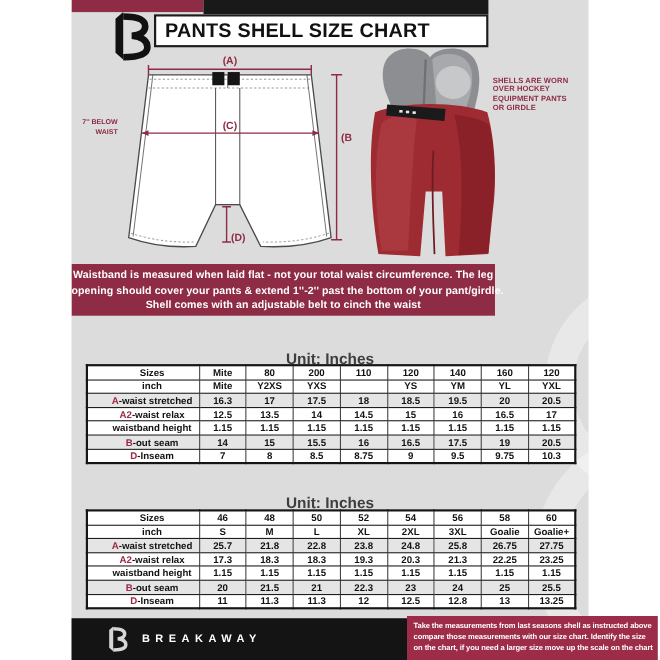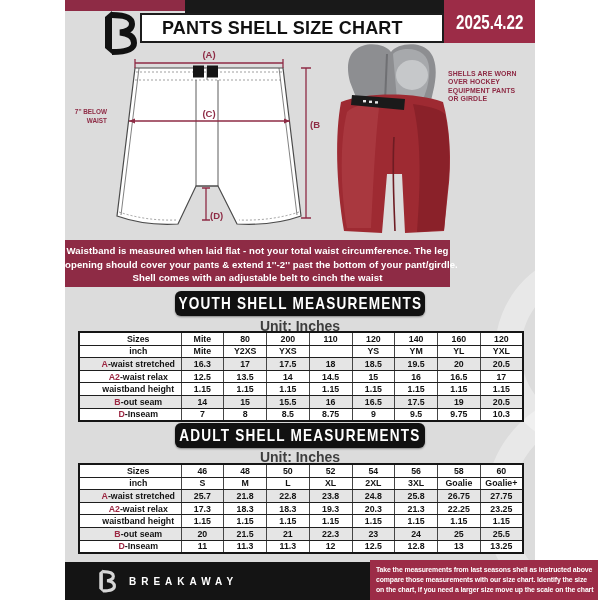--- a/index.html
+++ b/index.html
@@ -6,21 +6,21 @@
   .page{position:relative;width:600px;height:600px;background:#ffffff;overflow:hidden;
         font-family:"Liberation Sans","DejaVu Sans",sans-serif;}
   
   .panel{position:absolute;left:65px;top:0;width:470px;height:562px;background:#dcdcdc;overflow:hidden;}
   .wm-ring{position:absolute;border-radius:50%;border:26px solid rgba(255,255,255,0.35);}
   
   .strip-maroon{position:absolute;left:0;top:0;width:120px;height:11px;background:#8e2b45;}
   .strip-black{position:absolute;left:120px;top:0;width:259px;height:13px;background:#191919;}
   .title-box{position:absolute;left:75px;top:13px;width:304px;height:30px;background:#fff;
              border:2px solid #1c1c1c;box-sizing:border-box;display:flex;align-items:center;
-             padding-left:20px;font-size:18px;font-weight:bold;color:#111;letter-spacing:.2px;}
+             padding-left:8px;font-size:18px;font-weight:bold;color:#111;letter-spacing:.2px;}
   .date-box{position:absolute;left:379px;top:0;width:91px;height:43px;background:#9c2c47;
             display:flex;align-items:center;justify-content:center;}
   .date-box span{color:#fff;font-weight:bold;font-size:21px;transform:scaleX(.72);letter-spacing:0;}
   .logo-header{position:absolute;left:28px;top:10px;}
   
   .diagram{position:absolute;left:5px;top:48px;}
   .below-waist{position:absolute;left:4px;top:108px;width:38px;text-align:right;
                font-size:6.4px;font-weight:bold;color:#8e2b45;line-height:8.6px;}
   .photo{position:absolute;left:270px;top:42px;}
   .photo-caption{position:absolute;left:383px;top:70px;width:76px;font-size:6.9px;font-weight:bold;
@@ -66,23 +66,20 @@
     <div class="strip-black"></div>
     <div class="logo-header">
       <svg width="46" height="46" viewBox="0 0 46 46">
         <polygon points="12,7 19,1 19,44 12,38" fill="#111"></polygon>
         <path d="M19 5 Q39 5 39 14 Q39 21 27 22.5 Q41 24 41 33 Q41 42 19 42" fill="none" stroke="#111" stroke-width="6"></path>
       </svg>
     </div>
     <div class="title-box">
       <span>PANTS SHELL SIZE CHART</span>
     </div>
-    <div class="date-box">
-      <span>2025.4.22</span>
-    </div>
 
     <div class="diagram">
       <svg width="250" height="192" viewBox="0 0 250 192">
 
         <path d="M65,20 L213,20 L231,168 Q203,178 167,176 L148,138 L126,138 L108,176 Q75,178 47,168 Z" fill="#ffffff" stroke="#4a4a4a" stroke-width="1.2"></path>
 
         <path d="M69,20 L51,167" fill="none" stroke="#4a4a4a" stroke-width="0.7"></path>
         <path d="M209,20 L227,167" fill="none" stroke="#4a4a4a" stroke-width="0.7"></path>
 
         <path d="M66,24 L212,24" stroke="#777" stroke-width="0.7" stroke-dasharray="2,2" fill="none"></path>
@@ -141,23 +138,20 @@
         <div class="ln">EQUIPMENT PANTS</div>
         <div class="ln">OR GIRDLE</div>
       </div>
 
     <div class="notice">
         <div class="ln">Waistband is measured when laid flat - not your total waist circumference. The leg</div>
         <div class="ln">opening should cover your pants &amp; extend 1''-2'' past the bottom of your pant/girdle.</div>
         <div class="ln">Shell comes with an adjustable belt to cinch the waist</div>
       </div>
 
-    <div class="sec-title" style="top:291px;">
-      <span>YOUTH SHELL MEASUREMENTS</span>
-    </div>
     <div class="unit" style="top:318px;">Unit: Inches</div>
     <table class="meas" style="top:331px;">
       <colgroup>
           <col style="width:102px;">
         </colgroup>
     <tbody>
           <tr>
             <td class="lbl"><span class="pre"></span><span>Sizes</span></td>
             <td>Mite</td>
             <td>80</td>
@@ -230,23 +224,20 @@
             <td>8.5</td>
             <td>8.75</td>
             <td>9</td>
             <td>9.5</td>
             <td>9.75</td>
             <td>10.3</td>
           </tr>
         </tbody>
       </table>
 
-    <div class="sec-title" style="top:423px;">
-      <span>ADULT SHELL MEASUREMENTS</span>
-    </div>
     <div class="unit" style="top:449px;">Unit: Inches</div>
     <table class="meas" style="top:463px;">
       <colgroup>
           <col style="width:102px;">
         </colgroup>
     <tbody>
           <tr>
             <td class="lbl"><span class="pre"></span><span>Sizes</span></td>
             <td>46</td>
             <td>48</td>

